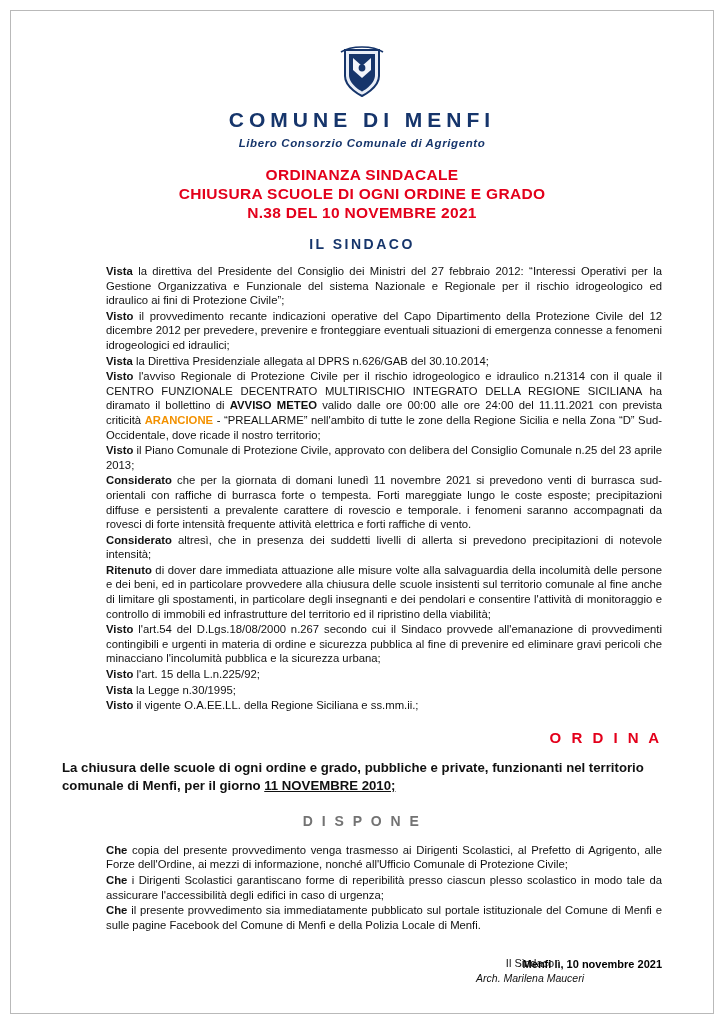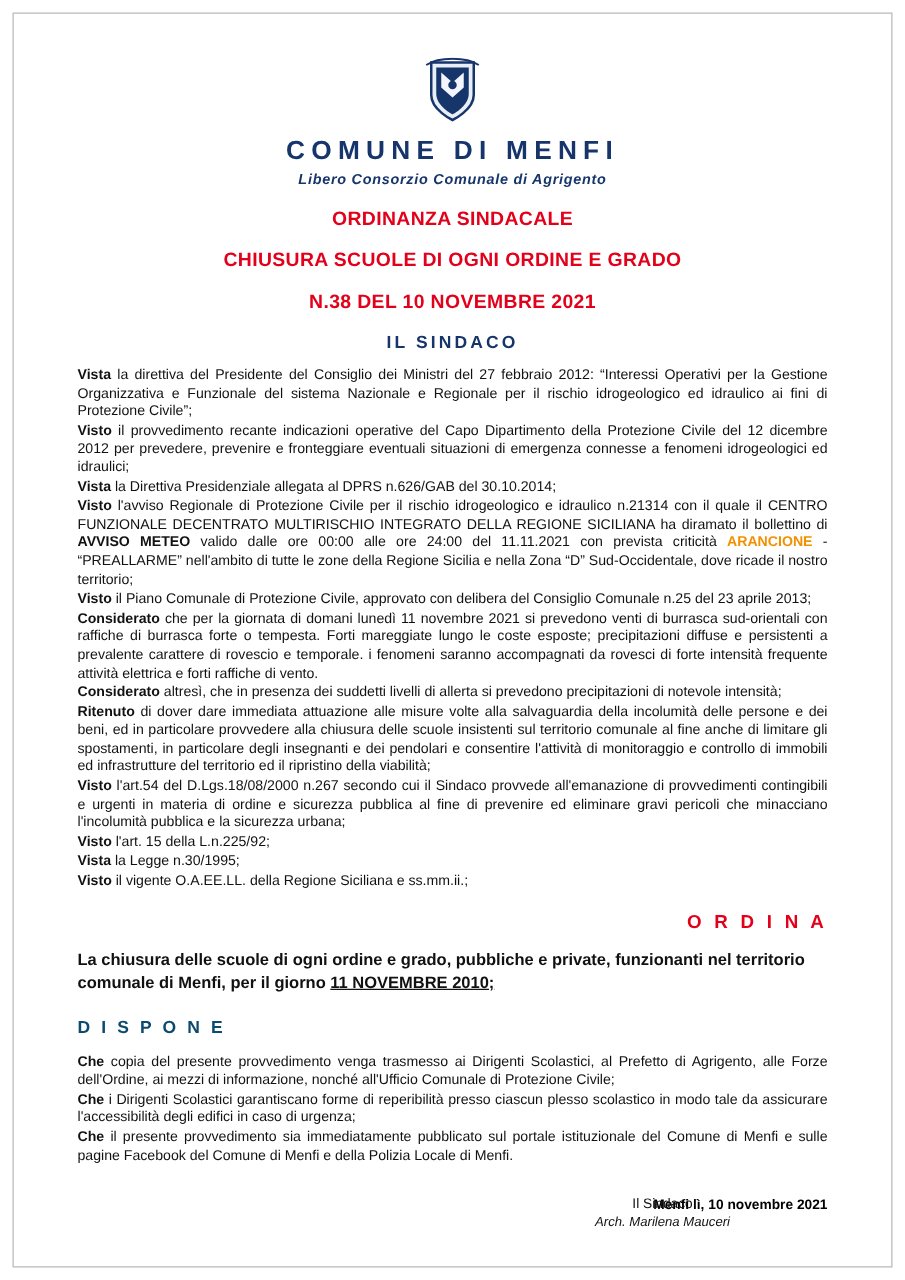--- a/index.html
+++ b/index.html
@@ -65,36 +65,37 @@
   }
   
   .ord-title {
     text-align: center;
     color: #e3001b;
     font-weight: bold;
     font-size: 15.5px;
     line-height: 19px;
     letter-spacing: 0.3px;
   }
-  .ord-title div { margin: 14px; }
+  .ord-title div { margin: 0; }
   .il-sindaco {
     text-align: center;
     color: #16356b;
     font-weight: bold;
     font-size: 14px;
     letter-spacing: 2.5px;
     margin-top: 14px;
     margin-bottom: 12px;
   }
   
   .body {
     font-size: 11.3px;
     line-height: 14.6px;
     color: #111111;
     text-align: justify;
+    margin-left: 44px;
   }
   .body p {
     margin: 0 0 1px 0;
   }
   .lead { font-weight: bold; }
   .hl-orange { color: #f29100; font-weight: bold; }
   
   .ordina {
     text-align: right;
     color: #e3001b;
@@ -106,21 +107,22 @@
   }
   .ordina-body {
     font-size: 13.2px;
     line-height: 18px;
     font-weight: bold;
     color: #111111;
     text-align: left;
   }
   .underline { text-decoration: underline; }
   .dispone {
-    color: #0c4a6e;
+    text-align: center;
+    color: #737373;
     font-weight: bold;
     font-size: 14px;
     letter-spacing: 2.5px;
     margin-top: 18px;
     margin-bottom: 14px;
   }
   
   .footer {
     margin-top: 26px;
     position: relative;

